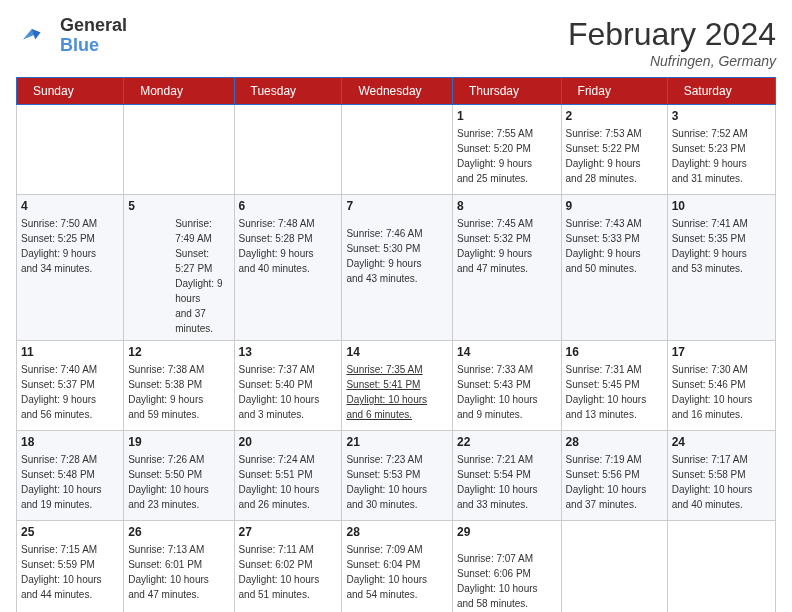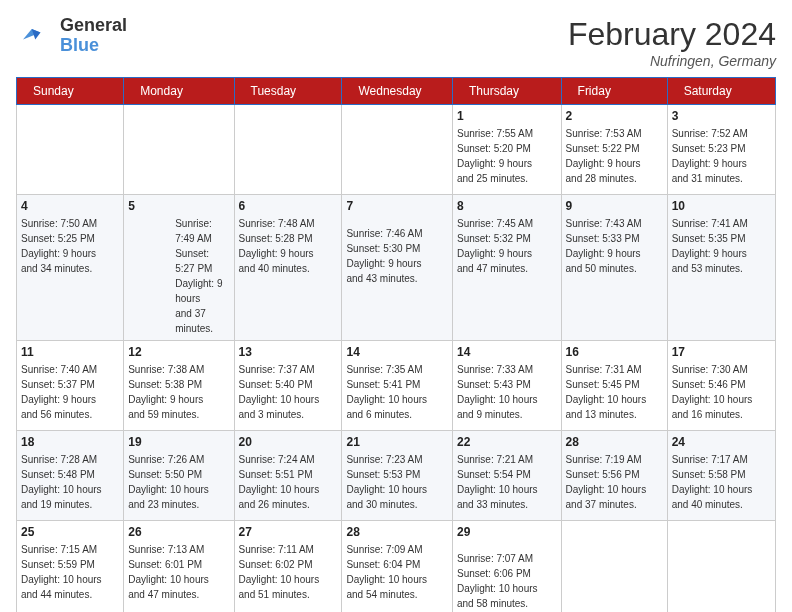--- a/index.html
+++ b/index.html
@@ -215,21 +215,21 @@
         </td>
         <td>
           <div class="day-num">13</div>
           <div class="day-info" style="white-space: pre-line;">Sunrise: 7:37 AM
 Sunset: 5:40 PM
 Daylight: 10 hours
 and 3 minutes.</div>
         </td>
         <td>
           <div class="day-num">14</div>
-          <div class="day-info" style="white-space: pre-line;">Sunrise: 7:35 AM
+          <div class="day-info" style="white-space: pre-line; text-decoration: underline;">Sunrise: 7:35 AM
 Sunset: 5:41 PM
 Daylight: 10 hours
 and 6 minutes.</div>
         </td>
         <td>
           <div class="day-num">14</div>
           <div class="day-info" style="white-space: pre-line;">Sunrise: 7:33 AM
 Sunset: 5:43 PM
 Daylight: 10 hours
 and 9 minutes.</div>

